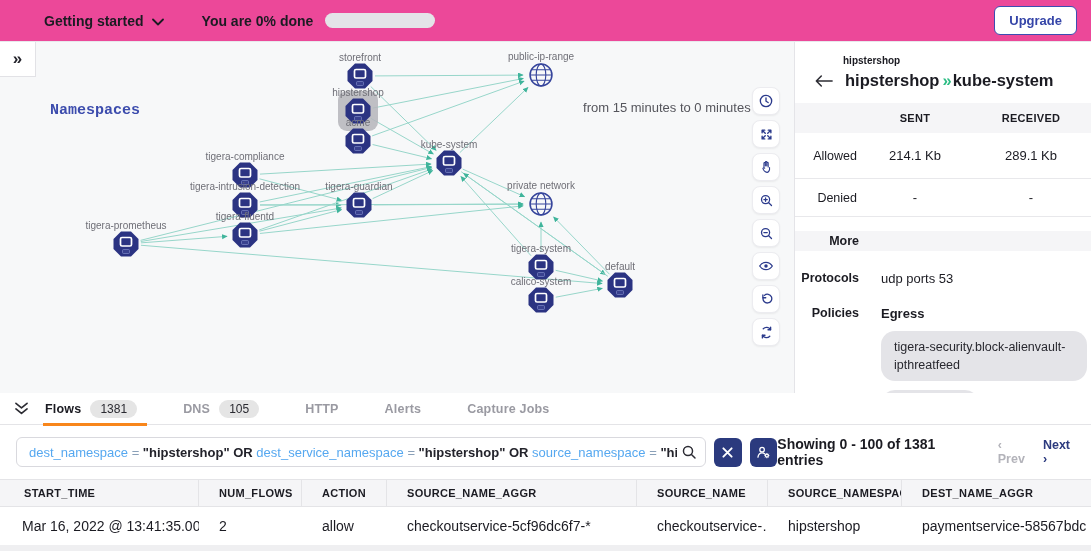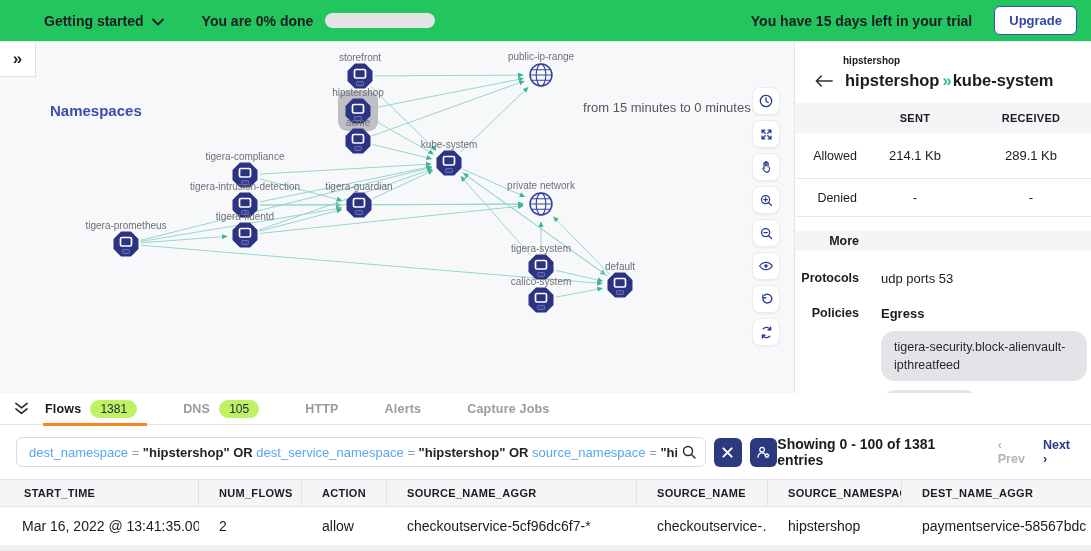--- a/index.html
+++ b/index.html
@@ -1,39 +1,39 @@
 <!DOCTYPE html>
 <html><head>
 <meta charset="utf-8">
 <style>
   * { margin:0; padding:0; box-sizing:border-box; }
   html,body { width:1091px; height:551px; overflow:hidden; background:#fff;
     font-family:"Liberation Sans", sans-serif; color:#1b1b22; }
 
   
-  .topbar { height:42px; display:flex; align-items:center; background:#22c55e;
+  .topbar { height:42px; display:flex; align-items:center; background:#ec4899;
     border-bottom:1px solid #e8e8ec; padding:0 14px 0 44px; }
   .gs { display:flex; align-items:center; gap:8px; font-weight:700; font-size:14px; cursor:pointer; }
   .gs svg { margin-top:2px; }
   .done-text { font-weight:700; font-size:14px; margin-left:38px; }
   .progress { width:110px; height:15px; border-radius:8px; background:#e4e4e8; margin-left:12px; }
   .topbar-right { margin-left:auto; display:flex; align-items:center; gap:22px; }
   .trial-text { font-weight:700; font-size:14px; }
   .upgrade-btn { border:1.5px solid #3d4db1; color:#3545a8; background:#fff; font-weight:700;
     font-size:13px; padding:6px 14px; border-radius:6px; cursor:pointer;
     font-family:"Liberation Sans",sans-serif; }
 
   
   .main { display:flex; height:351px; }
   .graph-panel { position:relative; width:795px; background:#f7f8f9; overflow:hidden;
     border-right:1px solid #e4e4e8; }
   .collapse-btn { position:absolute; left:0; top:0; width:36px; height:35px; background:#fff;
     border:none; border-right:1px solid #e2e2e6; border-bottom:1px solid #e2e2e6;
     font-size:17px; font-weight:700; color:#23232b; cursor:pointer; }
-  .graph-title { position:absolute; left:50px; top:60px; color:#3c4cad; font-weight:700; font-size:15px; }
+  .graph-title { position:absolute; left:50px; top:60px; color:#3c4cad; font-weight:700; font-size:15px;font-family:Liberation Mono, monospace; }
   .time-range { position:absolute; right:18px; top:58px; color:#55555c; font-size:13px; }
   #edge-layer { position:absolute; left:0; top:0; }
   #node-layer { position:absolute; left:0; top:0; width:100%; height:100%; }
   .gnode { position:absolute; width:0; height:0; cursor:pointer; }
   .gnode .icon-wrap { position:absolute; transform:translate(-50%,-50%); line-height:0; }
   .gnode .halo { position:absolute; left:-20px; top:-20px; width:40px; height:40px;
     background:#b5b5bb; border-radius:9px; opacity:.85; }
   .gnode .nlabel { position:absolute; bottom:13px; left:0; transform:translateX(-50%);
     white-space:nowrap; font-size:10px; color:#6f6f77; }
   .graph-toolbar { position:absolute; right:14px; top:45px; display:flex; flex-direction:column; gap:5px; }
@@ -64,21 +64,21 @@
 
   
   .flows-panel { height:158px; background:#fff; display:flex; flex-direction:column; }
   .tabs-row { height:32px; display:flex; align-items:center; border-bottom:1px solid #e4e4e7;
     padding-left:14px; }
   .dchev { color:#2c2c33; line-height:0; margin-right:14px; cursor:pointer; }
   .tab { display:flex; align-items:center; gap:9px; padding:0 16px 0 2px; height:32px;
     position:relative; cursor:pointer; margin-right:28px; }
   .tab-label { font-size:12.5px; font-weight:700; color:#9a9aa2; letter-spacing:.2px; }
   .tab.active .tab-label { color:#1b1b22; }
-  .tab .badge { background:#bef264; border-radius:10px; font-size:12px; padding:2px 10px; color:#2a2a31; }
+  .tab .badge { background:#e5e5e5; border-radius:10px; font-size:12px; padding:2px 10px; color:#2a2a31; }
   .tab.active::after { content:""; position:absolute; left:0; right:6px; bottom:-1px; height:3px;
     background:#f8861b; }
   .search-row { height:54px; display:flex; align-items:center; padding:0 14px 0 16px; }
   .search-input { width:701px; height:30px; border:1px solid #d9d9de; border-radius:6px; background:#fff;
     display:flex; align-items:center; padding:0 8px 0 12px; overflow:hidden; white-space:nowrap;
     font-size:13px; cursor:text; }
   .search-tokens { flex:1; overflow:hidden; white-space:nowrap; }
   .tok-field { color:#56a8f0; }
   .tok-op { color:#8aa0b8; }
   .tok-value { color:#23232b; font-weight:700; }
@@ -110,21 +110,20 @@
   <header class="topbar">
     <div class="gs">
       <span>Getting started</span>
       <svg width="12" height="8" viewBox="0 0 12 8">
           <path d="M1 1.5l5 5 5-5" fill="none" stroke="#1b1b22" stroke-width="1.8" stroke-linecap="round" stroke-linejoin="round"></path>
         </svg>
     </div>
     <span class="done-text">You are 0% done</span>
     <div class="progress"></div>
     <div class="topbar-right">
-      <span class="trial-text">You have 15 days left in your trial</span>
       <button class="upgrade-btn">Upgrade</button>
     </div>
   </header>
 
   <div class="main">
 
     <section class="graph-panel">
       <svg id="edge-layer" width="795" height="351">
         <defs>
           <marker id="arrowhead" markerWidth="7" markerHeight="7" refX="5" refY="2.6" orient="auto">

